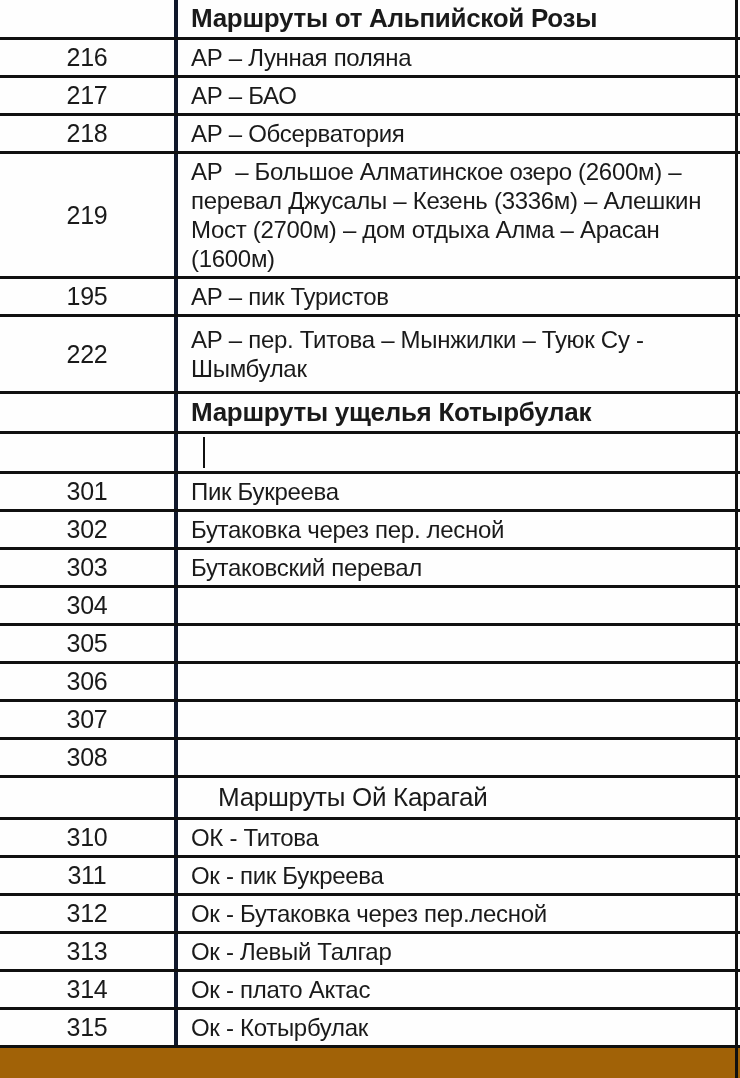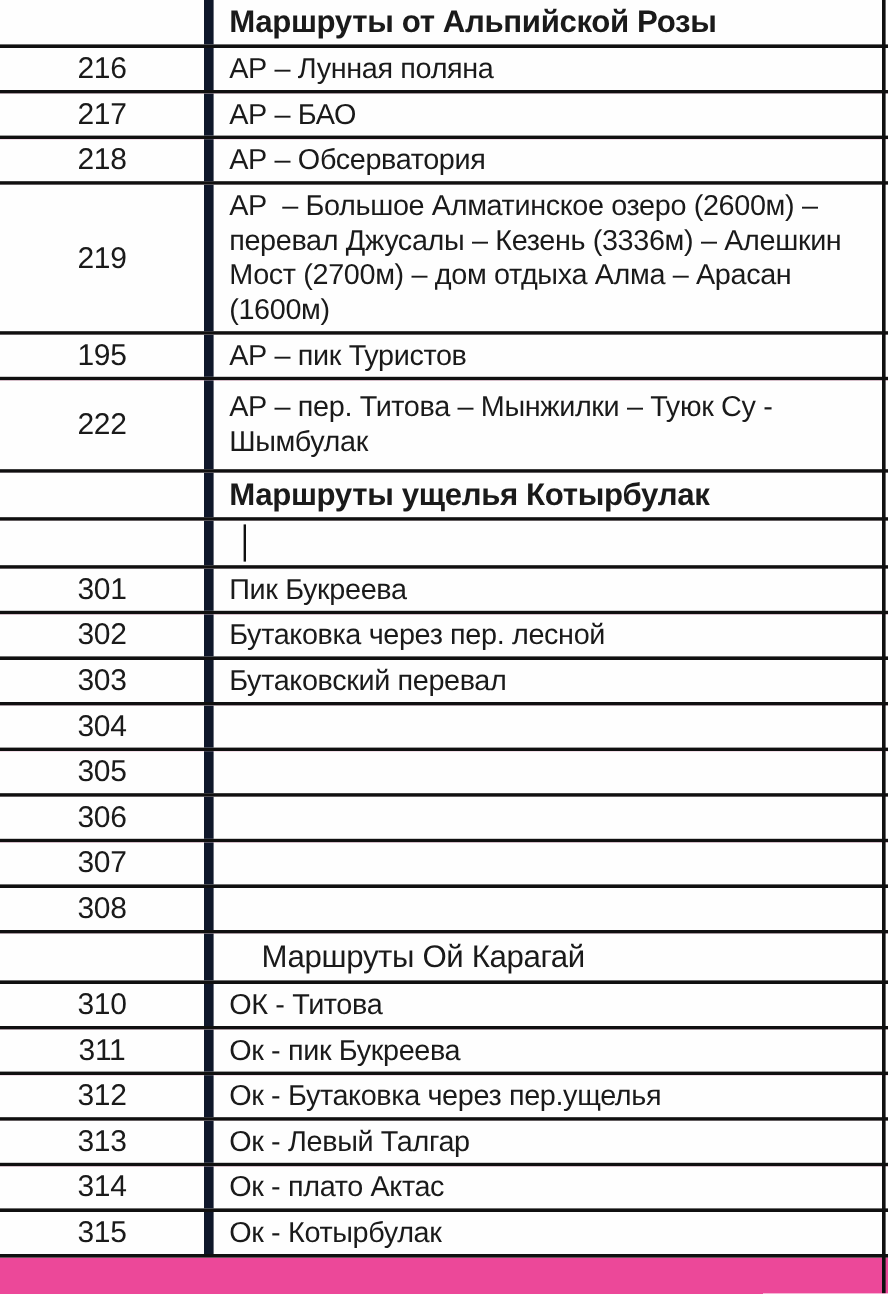--- a/index.html
+++ b/index.html
@@ -14,21 +14,21 @@
     font-family: "Liberation Sans", sans-serif;
     color: #1a1a1a;
   }
   .table {
     position: relative;
     width: 740px;
     height: 1078px;
     overflow: hidden;
     display: flex;
     flex-direction: column;
-    background: #ec4899;
+    background: #a16207;
   }
   
   .right-border {
     position: absolute;
     top: 0;
     left: 735px;
     width: 3px;
     height: 100%;
     background: #101010;
     z-index: 2;
@@ -42,21 +42,21 @@
   }
   .cell {
     box-sizing: border-box;
     display: flex;
     align-items: center;
   }
   .cell.num {
     width: 178px;
     flex: 0 0 178px;
     justify-content: center;
-    border-right: 8px solid #0f172a;
+    border-right: 4px solid #0f172a;
     font-size: 25px;
     letter-spacing: -0.3px;
     padding: 2px 4px;
   }
   .cell.txt {
     flex: 1 1 auto;
     padding: 3px 10px 3px 13px;
     font-size: 24px;
     line-height: 29px;
     letter-spacing: -0.3px;
@@ -190,21 +190,21 @@
     <div class="cell txt">ОК - Титова</div>
   </div>
 
   <div class="row kind-route">
     <div class="cell num">311</div>
     <div class="cell txt">Ок - пик Букреева</div>
   </div>
 
   <div class="row kind-route">
     <div class="cell num">312</div>
-    <div class="cell txt">Ок - Бутаковка через пер.ущелья</div>
+    <div class="cell txt">Ок - Бутаковка через пер.лесной</div>
   </div>
 
   <div class="row kind-route">
     <div class="cell num">313</div>
     <div class="cell txt">Ок - Левый Талгар</div>
   </div>
 
   <div class="row kind-route">
     <div class="cell num">314</div>
     <div class="cell txt">Ок - плато Актас</div>

